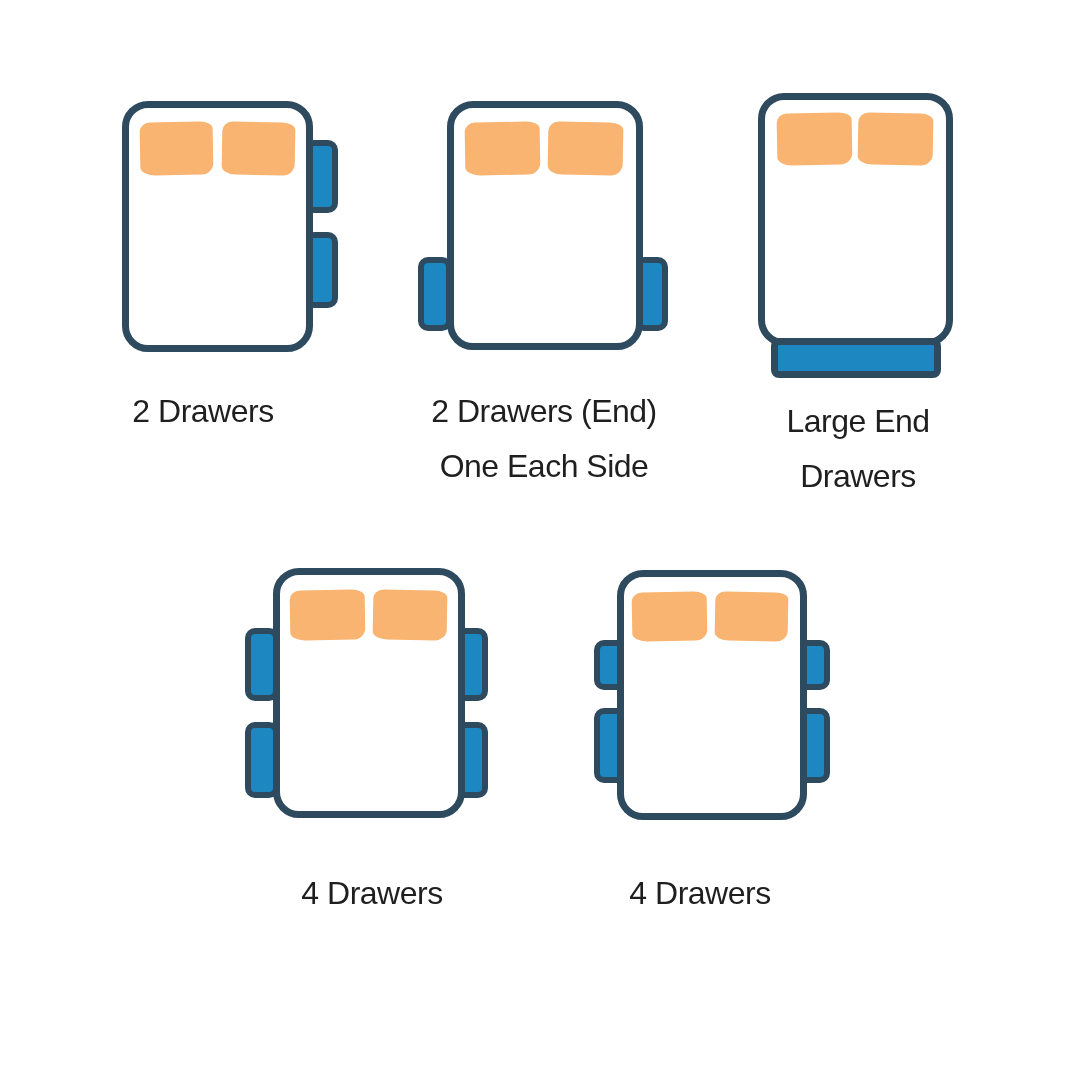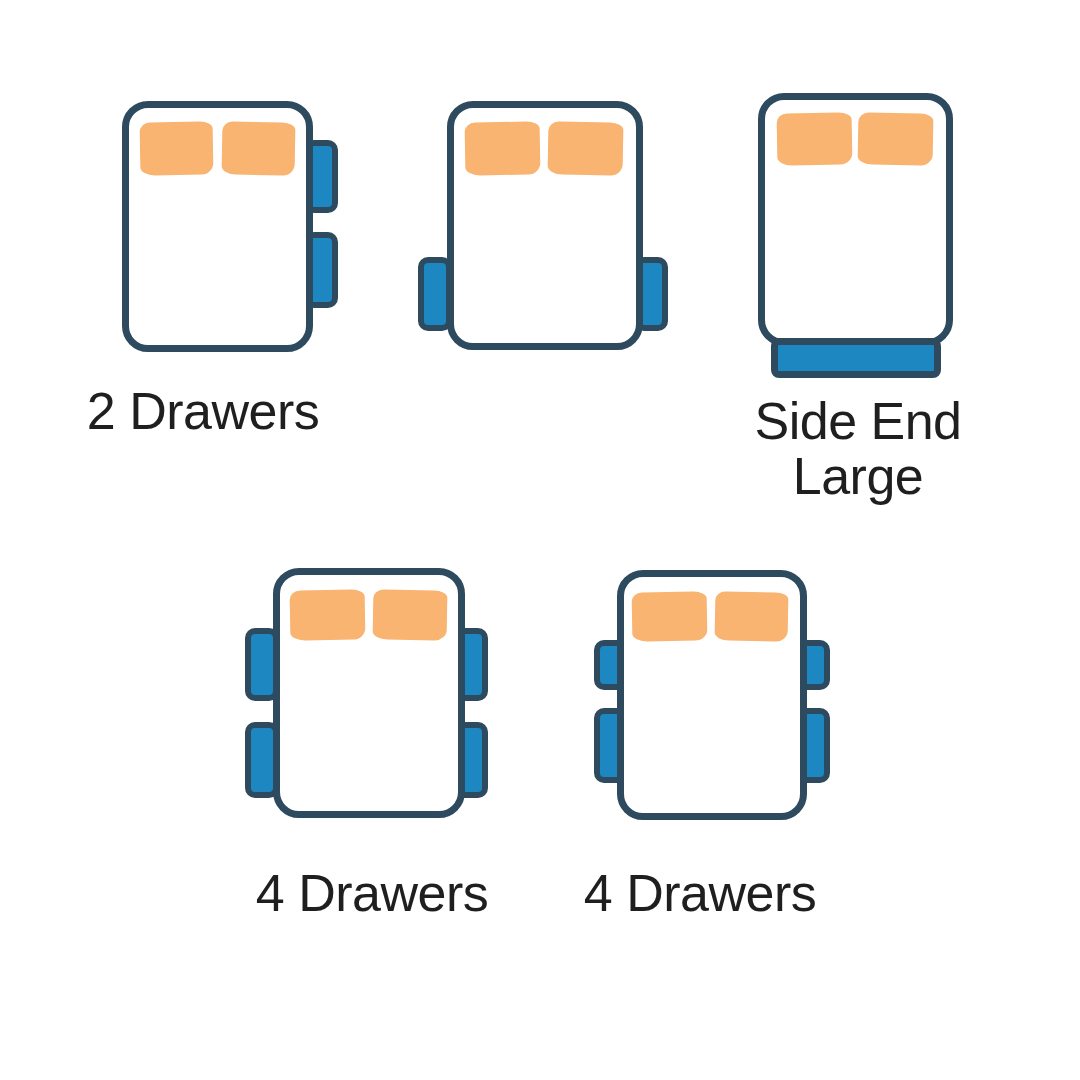--- a/index.html
+++ b/index.html
@@ -38,21 +38,21 @@
   }
   .pillow {
     background: var(--pillow, #f8b470);
     z-index: 3;
     border-radius: 14% 18% 16% 20% / 18% 14% 22% 16%;
   }
   .bed-label {
     position: absolute;
     width: 360px;
     color: var(--text, #1f1f1f);
-    font-size: 52px;
+    font-size: 32px;
     line-height: 55px;
     text-align: center;
     letter-spacing: -0.5px;
     white-space: nowrap;
   }
   .bed-label .line { display: block; min-height: 55px; }
 </style>
 </head>
 <body>
 
@@ -102,23 +102,27 @@
     <div class="drawer" style="left:202px;top:138px;width:34px;height:75px"></div>
     <div class="bed-body" style="left:23px;top:0;width:190px;height:250px">
       <div class="pillow" style="left:8px;top:15px;width:75px;height:49px;transform:rotate(-1deg)"></div>
       <div class="pillow" style="left:91px;top:15px;width:73px;height:49px;transform:rotate(1deg)"></div>
     </div>
   </div>
 
   <div class="bed-label" style="left:23px;top:384px">
     <span class="line">2 Drawers</span>
   </div>
+  <div class="bed-label" style="left:364px;top:384px">
+    <span class="line">2 Drawers (End)</span>
+    <span class="line">One Each Side</span>
+  </div>
   <div class="bed-label" style="left:678px;top:394px">
-    <span class="line">Side End</span>
-    <span class="line">Large</span>
+    <span class="line">Large End</span>
+    <span class="line">Drawers</span>
   </div>
   <div class="bed-label" style="left:192px;top:866px">
     <span class="line">4 Drawers</span>
     <span class="line"></span>
   </div>
   <div class="bed-label" style="left:520px;top:866px">
     <span class="line">4 Drawers</span>
   </div>
 
 </div>

